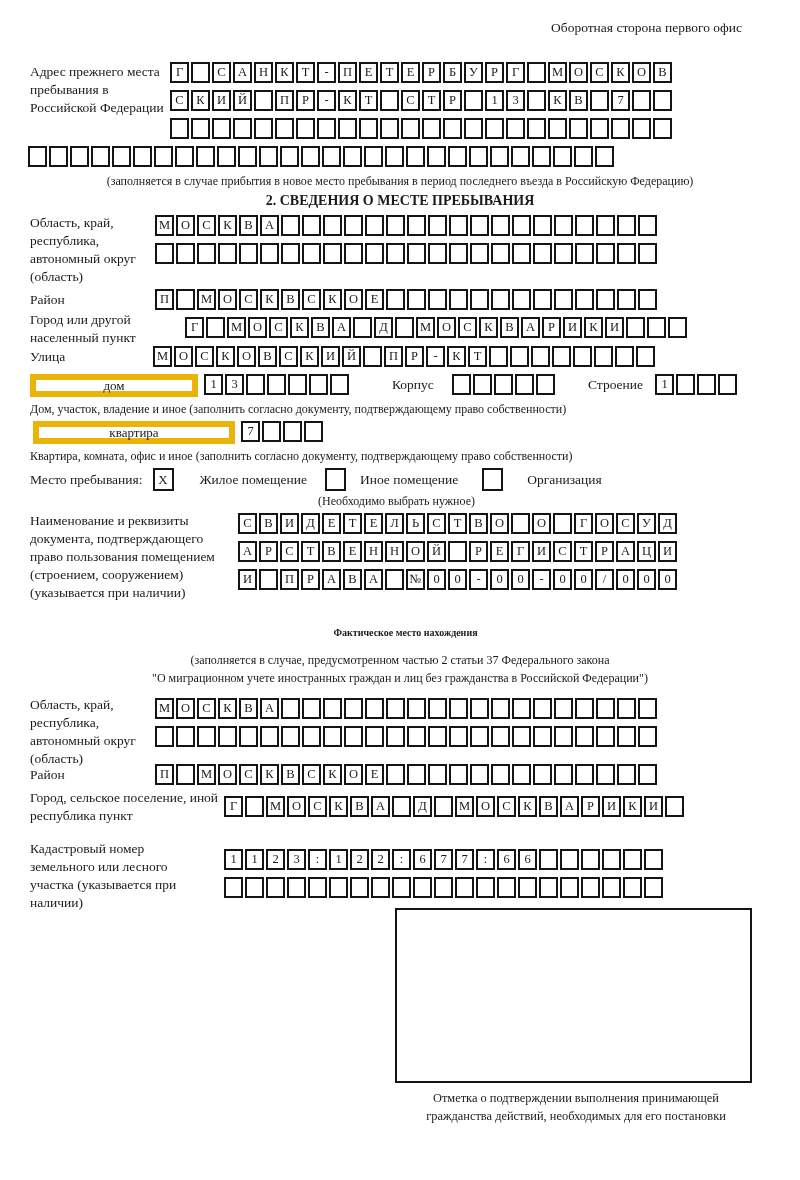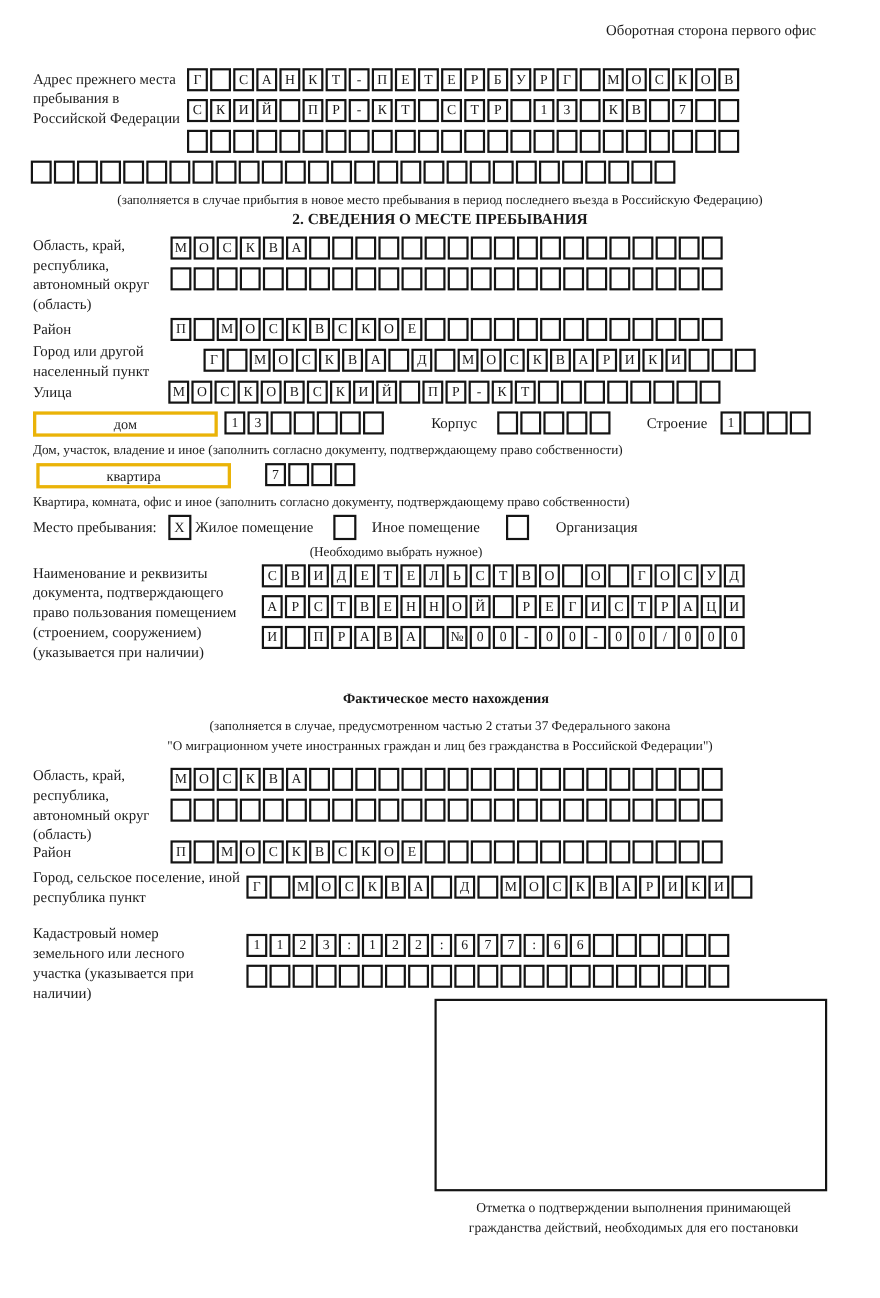--- a/index.html
+++ b/index.html
@@ -12,21 +12,21 @@
   }
   .abs { position:absolute; }
   .lbl { line-height:1.34; }
   .cells { display:flex; gap:2px; }
   .cell {
     flex:0 0 auto; width:19px; height:21px; border:2px solid #141414;
     display:flex; align-items:center; justify-content:center;
     font-size:12.5px; background:#fff;
   }
   .widebox {
-    height:23px; border:3px solid #eab308; background:#fff;
+    height:23px; border:6px solid #eab308; background:#fff;
     display:flex; align-items:center; justify-content:center; font-size:13px;
   }
   .checkbox {
     flex:0 0 auto; width:21px; height:23px; border:2px solid #141414;
     display:flex; align-items:center; justify-content:center; font-size:13px; background:#fff;
   }
   .note { font-size:12px; }
   .center { text-align:center; width:100%; }
   .bold { font-weight:bold; }
   .flexrow { display:flex; align-items:center; }
@@ -311,39 +311,39 @@
     </div>
   <div class="abs" style="left:588px; top:377px;">Строение</div>
   <div class="abs cells" style="left:655px; top:374px;">
       <span class="cell">1</span>
       <span class="cell"></span>
       <span class="cell"></span>
       <span class="cell"></span>
     </div>
   <div class="abs note" style="left:30px; top:402px;">Дом, участок, владение и иное (заполнить согласно документу, подтверждающему право собственности)</div>
 
-  <div class="abs widebox" style="left:33px; top:421px; width:177px;">квартира</div>
+  <div class="abs widebox" style="left:33px; top:421px; width:202px;">квартира</div>
   <div class="abs cells" style="left:241px; top:421px;">
       <span class="cell">7</span>
       <span class="cell"></span>
       <span class="cell"></span>
       <span class="cell"></span>
     </div>
   <div class="abs note" style="left:30px; top:449px;">Квартира, комната, офис и иное (заполнить согласно документу, подтверждающему право собственности)</div>
 
   <div class="abs flexrow" style="left:30px; top:468px; width:720px;">
     <span>Место пребывания:</span>
     <span class="checkbox" style="margin-left:10px;">X</span>
-    <span style="margin-left:4px;">Жилое помещение</span>
+    <span style="margin-left:26px;">Жилое помещение</span>
     <span class="checkbox" style="margin-left:18px;"></span>
     <span style="margin-left:14px;">Иное помещение</span>
     <span class="checkbox" style="margin-left:24px;"></span>
     <span style="margin-left:24px;">Организация</span>
   </div>
-  <div class="abs note" style="left:245px; top:494px; width:230px; text-align:center;">(Необходимо выбрать нужное)</div>
+  <div class="abs note" style="left:245px; top:494px; width:230px; text-align:right;">(Необходимо выбрать нужное)</div>
 
   <div class="abs lbl" style="left:30px; top:512px; width:206px;">Наименование и реквизиты документа, подтверждающего право пользования помещением (строением, сооружением) (указывается при наличии)</div>
   <div class="abs cells" style="left:238px; top:513px;">
       <span class="cell">С</span>
       <span class="cell">В</span>
       <span class="cell">И</span>
       <span class="cell">Д</span>
       <span class="cell">Е</span>
       <span class="cell">Т</span>
       <span class="cell">Е</span>
@@ -402,21 +402,21 @@
       <span class="cell">0</span>
       <span class="cell">-</span>
       <span class="cell">0</span>
       <span class="cell">0</span>
       <span class="cell">/</span>
       <span class="cell">0</span>
       <span class="cell">0</span>
       <span class="cell">0</span>
     </div>
 
-  <div class="abs center bold" style="top:627px; font-size:13px;padding-left:11px;">Фактическое место нахождения</div>
+  <div class="abs center bold" style="top:627px; font-size:10px;padding-left:11px;">Фактическое место нахождения</div>
   <div class="abs note center" style="top:653px;">(заполняется в случае, предусмотренном частью 2 статьи 37 Федерального закона</div>
   <div class="abs note center" style="top:671px;">"О миграционном учете иностранных граждан и лиц без гражданства в Российской Федерации")</div>
 
   <div class="abs lbl" style="left:30px; top:696px; width:135px;">Область, край, республика, автономный округ (область)</div>
   <div class="abs cells" style="left:155px; top:698px;">
       <span class="cell">М</span>
       <span class="cell">О</span>
       <span class="cell">С</span>
       <span class="cell">К</span>
       <span class="cell">В</span>

